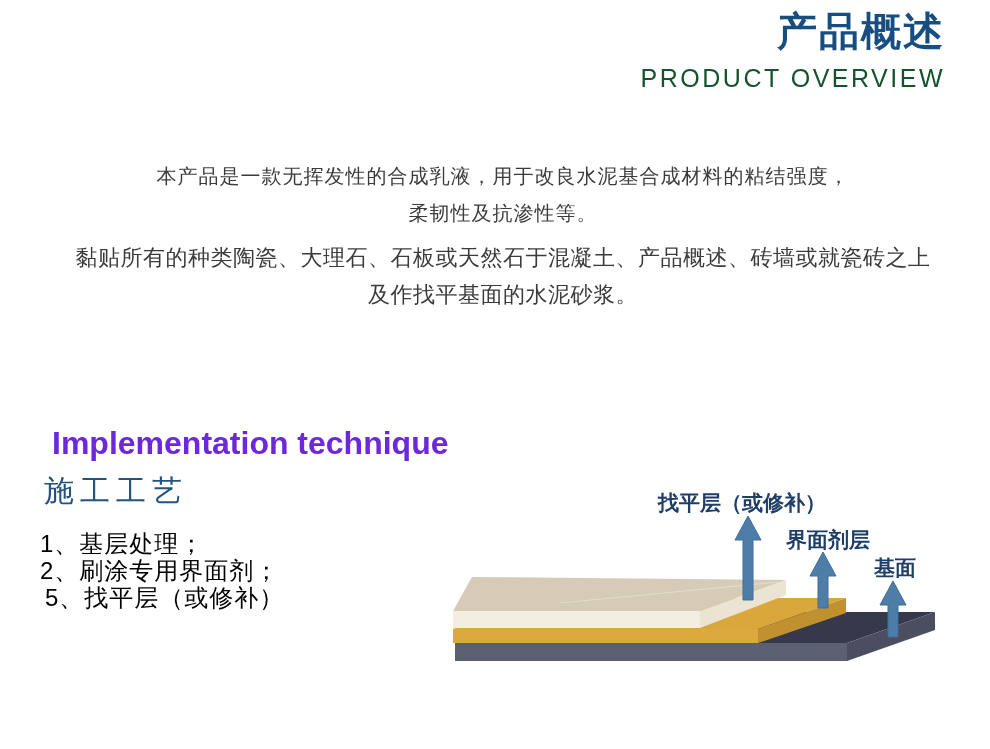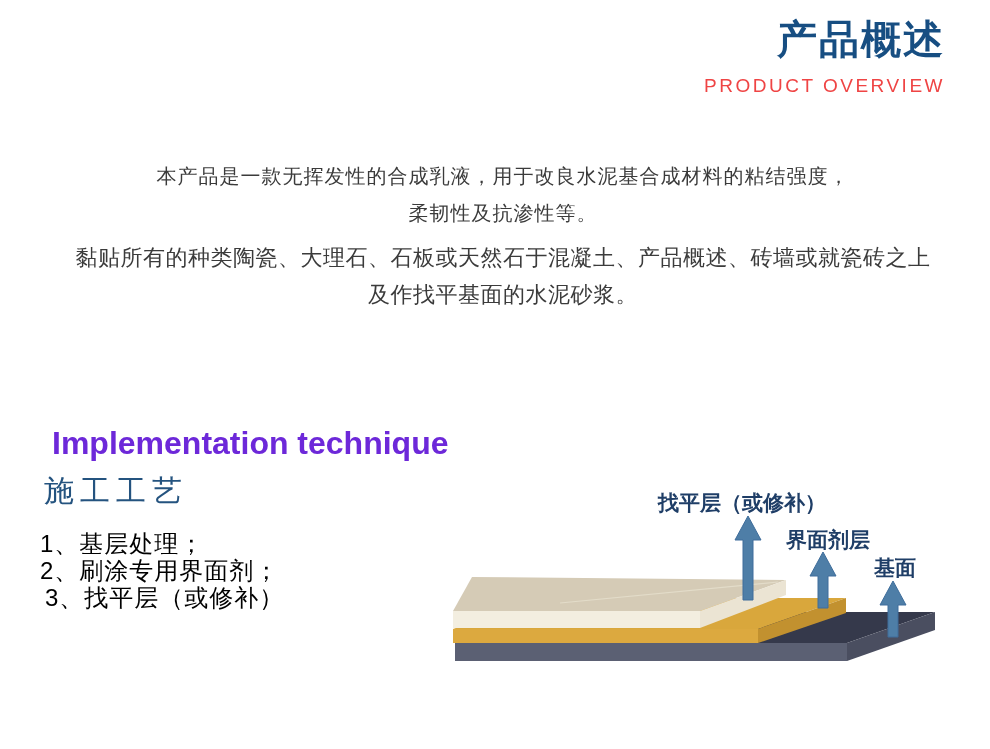--- a/index.html
+++ b/index.html
@@ -8,35 +8,35 @@
     position: relative;
     width: 990px; height: 749px;
     background: #ffffff;
     font-family: "Liberation Sans", "DejaVu Sans", sans-serif;
     overflow: hidden;
   }
 
   
   .header {
     position: absolute;
-    top: 16px; right: 45px;
+    top: 8px; right: 45px;
     text-align: right;
     margin-left: 16px;
   }
   .page-title {
     font-size: 40px;
     font-weight: bold;
     color: #174E82;
     letter-spacing: 2px;
     line-height: 46px;
   }
   .page-subtitle {
     margin-top: 13px;
-    font-size: 19px;
-    color: #ef4444;
+    font-size: 25px;
+    color: #14532d;
     letter-spacing: 2.5px;
     line-height: 22px;
     text-align: center;
   }
 
   
   .intro {
     position: absolute;
     top: 158px; left: 0; right: 0;
     text-align: center;
@@ -118,21 +118,21 @@
     <div class="line">及作找平基面的水泥砂浆。</div>
   </div>
 </div>
 
 <div class="technique">
   <div class="tech-heading-en">Implementation technique</div>
   <div class="tech-heading-cn">施工工艺</div>
   <ul class="tech-steps">
     <li>1、基层处理；</li>
     <li>2、刷涂专用界面剂；</li>
-    <li>3、找平层（或修补）</li>
+    <li>5、找平层（或修补）</li>
   </ul>
 </div>
 
 <svg class="diagram-svg" viewBox="445 465 545 210" xmlns="http://www.w3.org/2000/svg">
 
   <g>
     <polygon points="455,643 543,612 935,612 847,643" fill="#35394B"></polygon>
     <polygon points="847,643 935,612 935,630 847,661" fill="#4A4E60"></polygon>
     <polygon points="455,643 847,643 847,661 455,661" fill="#5B6073"></polygon>
   </g>

